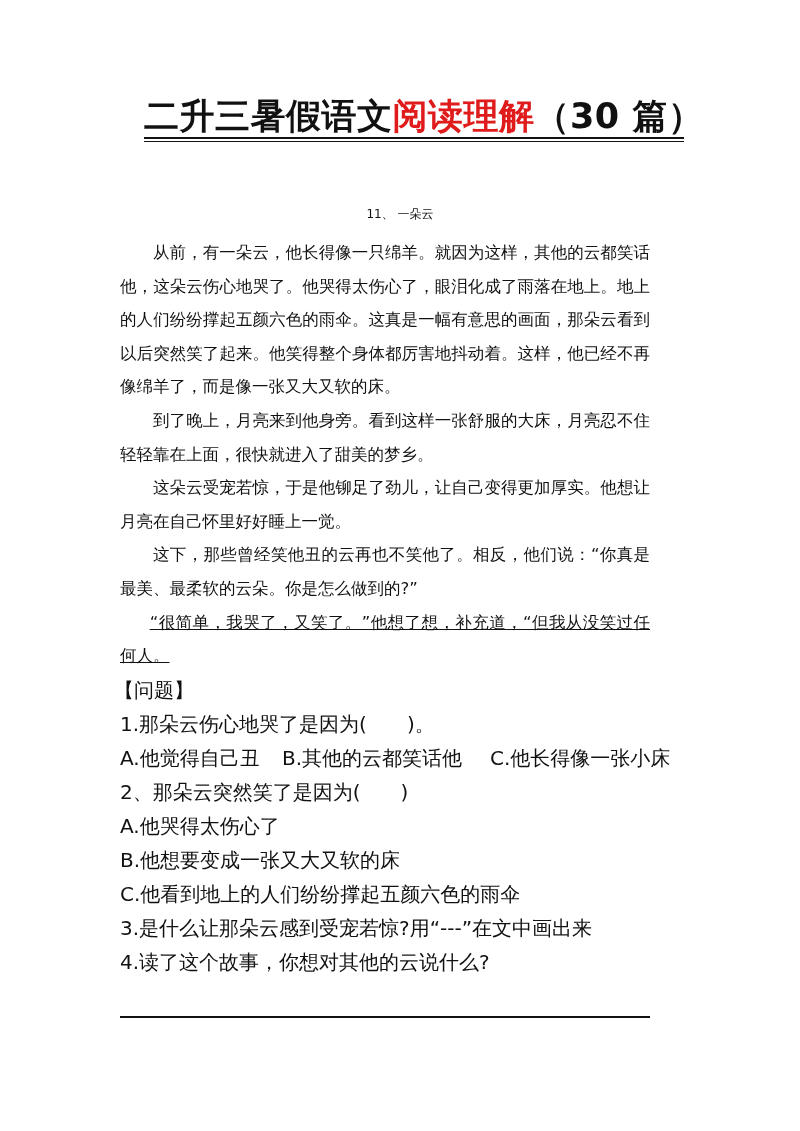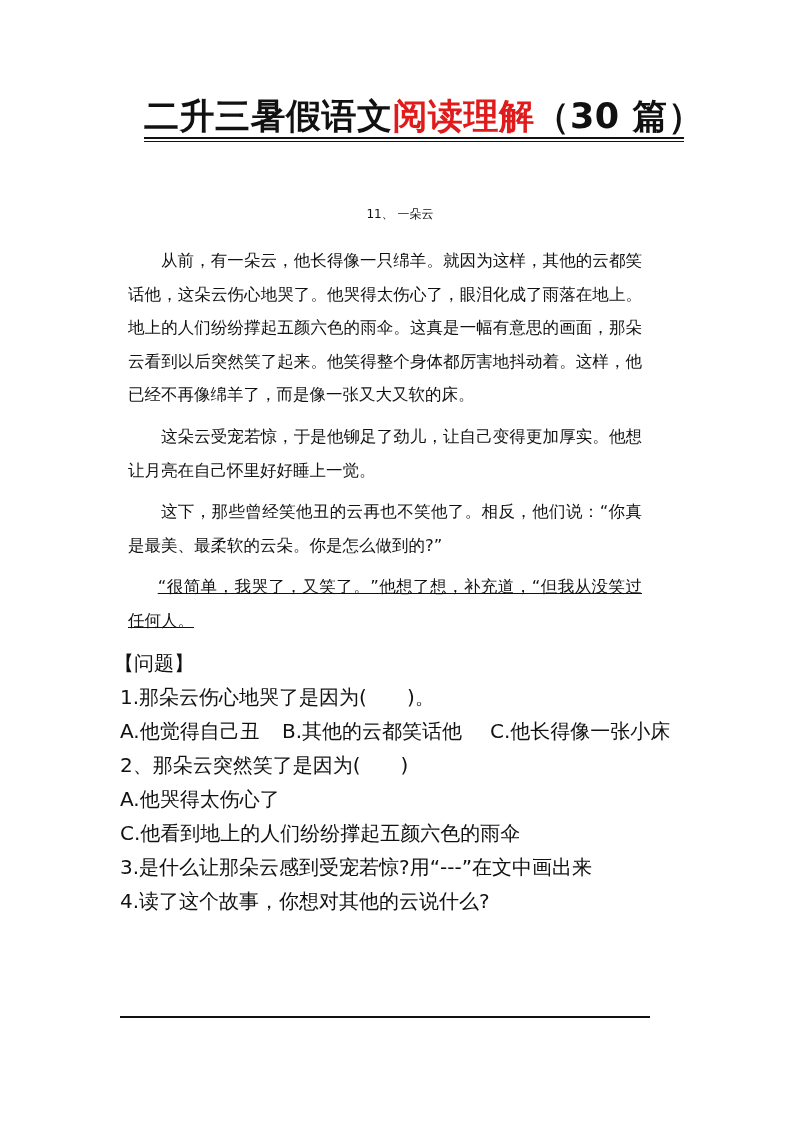--- a/index.html
+++ b/index.html
@@ -5,21 +5,21 @@
   html, body { margin:0; padding:0; background:#ffffff; }
   body { width:800px; height:1131px; position:relative; overflow:hidden;
          font-family:"DejaVu Sans","Liberation Sans",sans-serif; color:#111; }
   .title-wrap { position:absolute; left:126px; top:96px; width:540px;margin-left:18px; }
   .title { font-size:35px; font-weight:bold; letter-spacing:0.5px; white-space:nowrap; line-height:40px; }
   .title .red { color:#e01b1b; }
   .title-rule { height:2px; background:#111; margin-top:1px; }
   .title-rule2 { height:1px; background:#111; margin-top:2px; }
   .story-title { position:absolute; top:206px; left:0; width:800px; text-align:center; font-size:12px; }
   .body { position:absolute; left:120px; top:236px; width:530px; font-size:16.5px; line-height:33.6px; }
-  .para { margin:8px; text-indent:2em; text-align:justify; }
+  .para { margin:0; text-indent:2em; text-align:justify; }
   .para.quote { text-indent:1.8em;text-decoration:underline; }
   .q { margin:0; font-size:20px; line-height:34px; white-space:nowrap; }
   .opts { display:flex;gap:32px; }
   .opts span { display:inline-block; }
   .answer-line { position:absolute; left:120px; top:1016px; width:530px; height:2px; background:#111; }
 </style>
 </head>
 <body>
 
 <div class="title-wrap">
@@ -27,31 +27,33 @@
     <span>二升三暑假语文</span><span class="red">阅读理解</span><span>（30 篇）</span>
   </div>
   <div class="title-rule"></div>
   <div class="title-rule2"></div>
 </div>
 
 <div class="story-title">11、  一朵云</div>
 
 <div class="body">
   <p class="para">从前，有一朵云，他长得像一只绵羊。就因为这样，其他的云都笑话他，这朵云伤心地哭了。他哭得太伤心了，眼泪化成了雨落在地上。地上的人们纷纷撑起五颜六色的雨伞。这真是一幅有意思的画面，那朵云看到以后突然笑了起来。他笑得整个身体都厉害地抖动着。这样，他已经不再像绵羊了，而是像一张又大又软的床。</p>
+  <p class="para">到了晚上，月亮来到他身旁。看到这样一张舒服的大床，月亮忍不住轻轻靠在上面，很快就进入了甜美的梦乡。</p>
   <p class="para">这朵云受宠若惊，于是他铆足了劲儿，让自己变得更加厚实。他想让月亮在自己怀里好好睡上一觉。</p>
   <p class="para">这下，那些曾经笑他丑的云再也不笑他了。相反，他们说：“你真是最美、最柔软的云朵。你是怎么做到的?”</p>
   <p class="para quote">“很简单，我哭了，又笑了。”他想了想，补充道，“但我从没笑过任何人。</p>
 
   <p class="q" style="margin-left:-6px;">【问题】</p>
   <p class="q">1.那朵云伤心地哭了是因为(　　)。</p>
   <p class="q opts">
     <span style="width:130px;">A.他觉得自己丑</span>
     <span style="width:176px;text-align:right;">B.其他的云都笑话他</span>
     <span>C.他长得像一张小床</span>
   </p>
   <p class="q">2、那朵云突然笑了是因为(　　)</p>
   <p class="q">A.他哭得太伤心了</p>
+  <p class="q">B.他想要变成一张又大又软的床</p>
   <p class="q">C.他看到地上的人们纷纷撑起五颜六色的雨伞</p>
   <p class="q">3.是什么让那朵云感到受宠若惊?用“---”在文中画出来</p>
   <p class="q">4.读了这个故事，你想对其他的云说什么?</p>
 </div>
 
 <div class="answer-line"></div>
 
 </body></html>

